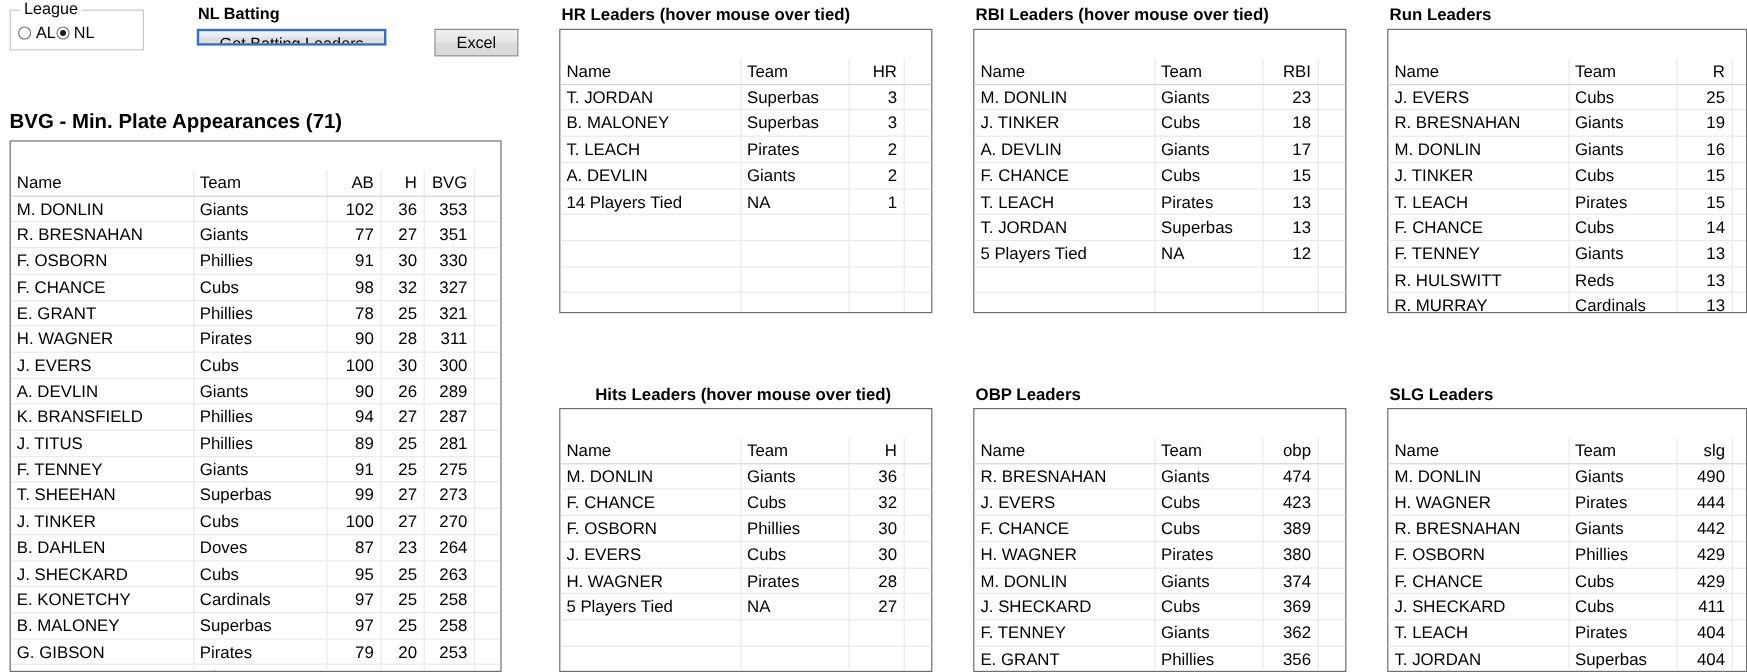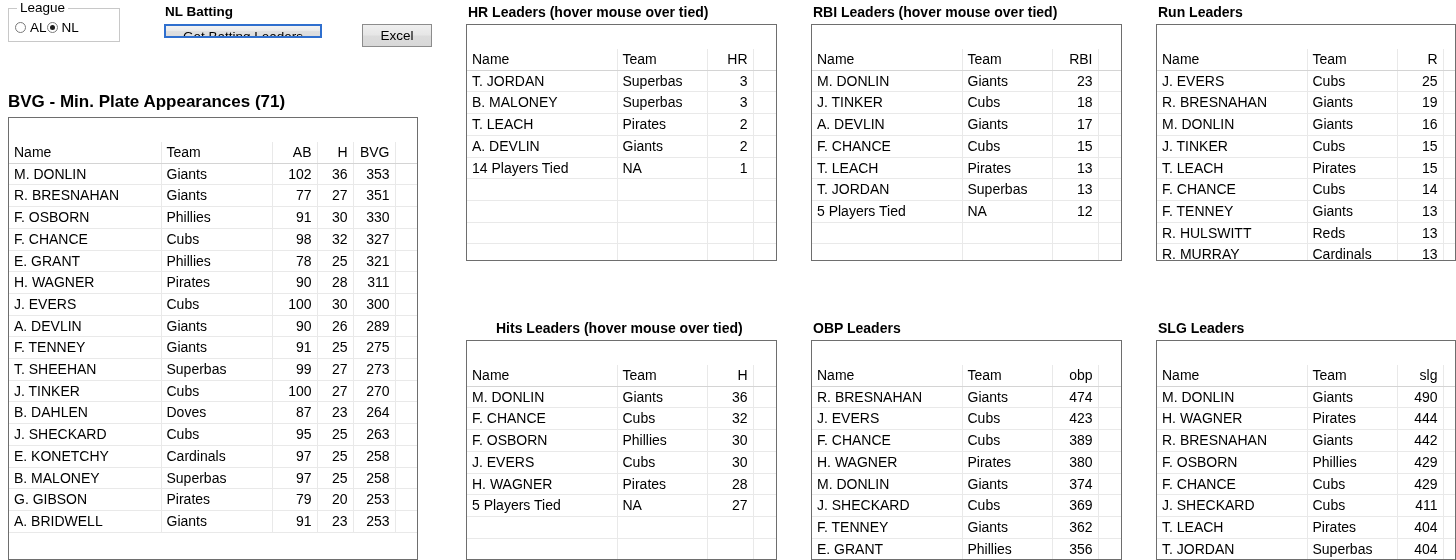--- a/index.html
+++ b/index.html
@@ -294,20 +294,36 @@
         </tr>
         <tr>
           <td>A. DEVLIN</td>
           <td>Giants</td>
           <td class="num">90</td>
           <td class="num">26</td>
           <td class="num">289</td>
           <td class=" last"></td>
         </tr>
         <tr>
+          <td>K. BRANSFIELD</td>
+          <td>Phillies</td>
+          <td class="num">94</td>
+          <td class="num">27</td>
+          <td class="num">287</td>
+          <td class=" last"></td>
+        </tr>
+        <tr>
+          <td>J. TITUS</td>
+          <td>Phillies</td>
+          <td class="num">89</td>
+          <td class="num">25</td>
+          <td class="num">281</td>
+          <td class=" last"></td>
+        </tr>
+        <tr>
           <td>F. TENNEY</td>
           <td>Giants</td>
           <td class="num">91</td>
           <td class="num">25</td>
           <td class="num">275</td>
           <td class=" last"></td>
         </tr>
         <tr>
           <td>T. SHEEHAN</td>
           <td>Superbas</td>

